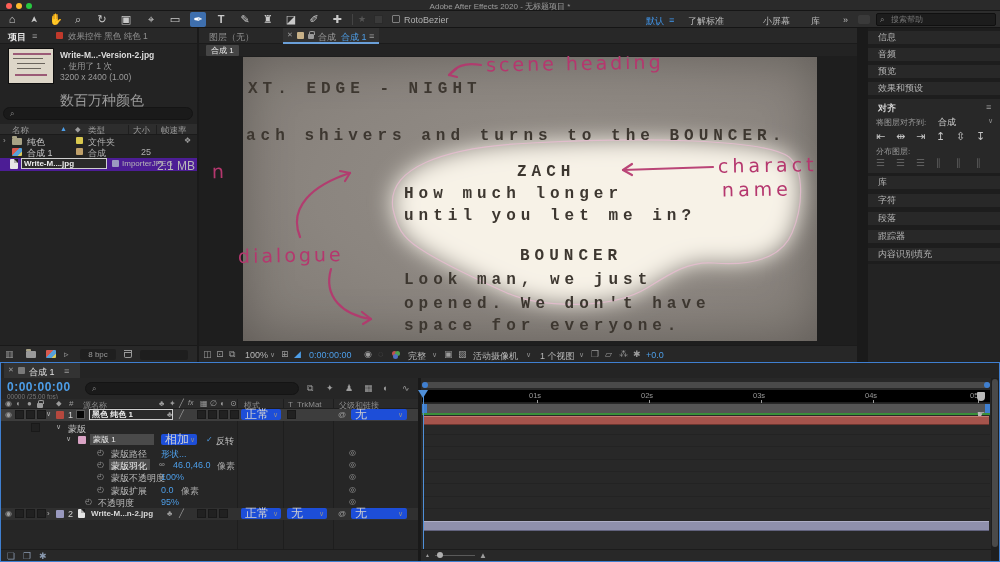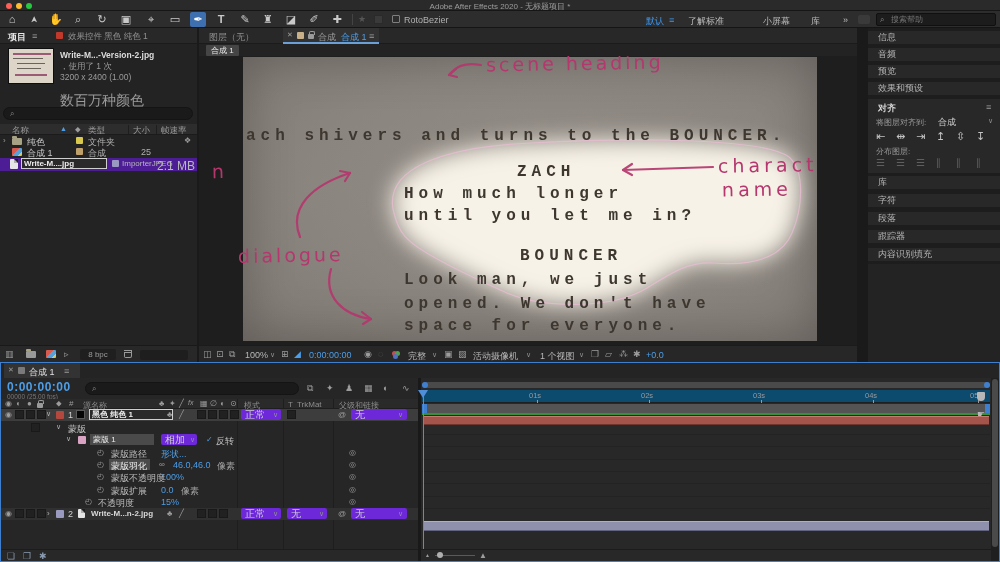--- a/index.html
+++ b/index.html
@@ -2,21 +2,21 @@
 <html><head>
 <meta charset="utf-8">
 <style>
 *{margin:0;padding:0;box-sizing:border-box}
 html,body{background:#000}
 #app{position:relative;width:1000px;height:562px;background:#1a1a1a;font-family:"Liberation Sans","DejaVu Sans",sans-serif;font-size:9px;color:#c8c8c8;overflow:hidden}
 .s{position:absolute;white-space:nowrap}
 .ic{position:absolute;white-space:nowrap;color:#9c9c9c}
 .chip{position:absolute;width:7px;height:7px;border-radius:1px}
 .well{position:absolute;width:9px;height:9px;background:#212121;border:1px solid #191919}
-.dd{position:absolute;height:11px;background:#6d28d9;border-radius:2px;color:#cfcfcf;font-size:10px;line-height:11px;padding:0 4px}
+.dd{position:absolute;height:11px;background:#1d4ed8;border-radius:2px;color:#cfcfcf;font-size:12px;line-height:11px;padding:0 4px}
 .car{color:#8f8f8f;font-size:7px}
 .blue{color:#4d9ee8}
 .dim{color:#5f5f5f}
 .tw{position:absolute;font-family:"Liberation Mono","DejaVu Sans Mono",monospace;font-weight:700;color:#3d3730;font-size:16px;letter-spacing:5px;line-height:1;white-space:nowrap}
 .ink{position:absolute;font-family:"DejaVu Sans","Liberation Sans",sans-serif;color:#b5376e;font-size:18px;letter-spacing:3px;line-height:1;white-space:nowrap;transform:rotate(-1deg)}
 .ptab{position:absolute;background:#282828;color:#b4b4b4;font-size:9px;line-height:13px;height:13px;width:132px;padding-left:10px}
 .folderic{position:absolute;width:10px;height:7px;background:#a8a285;border-radius:1px}
 .folderic::before{content:"";position:absolute;top:-2px;left:0;width:5px;height:2px;background:#a8a285;border-radius:1px 1px 0 0}
 .compic{position:absolute;width:10px;height:8px;border-radius:1px;background:linear-gradient(135deg,#d85a4f 0 40%,#58a0d8 40% 75%,#d8c85a 75%)}
 .fileic{position:absolute;width:8px;height:10px;background:#e6e6e6;border-radius:1px}
@@ -182,20 +182,21 @@
             <path d="M470,110 L380,113"></path>
             <path d="M380,113 L389,107 M380,113 L389,118"></path>
             <path d="M57,180 C45,150 70,128 107,116"></path>
             <path d="M107,116 L97,114 M107,116 L102,124"></path>
             <path d="M88,212 C80,240 100,258 128,262"></path>
             <path d="M128,262 L119,255 M128,262 L120,267"></path>
           </g>
         </svg>
       </div>
 
+      <div class="tw" style="left:49px;top:25px">XT. EDGE - NIGHT</div>
       <div class="tw" style="left:47px;top:72px">ach shivers and turns to the BOUNCER.</div>
       <div class="tw" style="left:318px;top:108px">ZACH</div>
       <div class="tw" style="left:205px;top:130px">How much longer</div>
       <div class="tw" style="left:205px;top:152px">until you let me in?</div>
       <div class="tw" style="left:321px;top:192px">BOUNCER</div>
       <div class="tw" style="left:205px;top:216px">Look man, we just</div>
       <div class="tw" style="left:205px;top:240px">opened. We don't have</div>
       <div class="tw" style="left:205px;top:262px">space for everyone.</div>
 
       <div class="ink" style="left:287px;top:-2px;font-size:19px">scene heading</div>
@@ -382,21 +383,21 @@
     <div class="s" style="left:0;top:121px;width:417px;height:12px">
       <span class="ic" style="left:96px;top:1px;font-size:8px">◴</span>
       <span class="s" style="left:110px;top:1px;color:#bdbdbd">蒙版扩展</span>
       <span class="s blue" style="left:160px;top:1px">0.0</span>
       <span class="s" style="left:180px;top:1px;color:#a0a0a0">像素</span>
       <span class="ic" style="left:348px;top:1px;font-size:8px">◎</span>
     </div>
     <div class="s" style="left:0;top:133px;width:417px;height:12px">
       <span class="ic" style="left:84px;top:1px;font-size:8px">◴</span>
       <span class="s" style="left:97px;top:1px;color:#bdbdbd">不透明度</span>
-      <span class="s blue" style="left:160px;top:1px">15%</span>
+      <span class="s blue" style="left:160px;top:1px">95%</span>
       <span class="ic" style="left:348px;top:1px;font-size:8px">◎</span>
     </div>
 
     <div class="s" able="true" style="left:0;top:145px;width:417px;height:12px;background:#303030">
       <span class="ic" style="left:4px;top:1px;font-size:8px">◉</span>
       <span class="well" style="left:14px;top:1px"></span>
       <span class="well" style="left:25px;top:1px"></span>
       <span class="well" style="left:36px;top:1px"></span>
       <span class="ic" style="left:46px;top:1px;font-size:8px;color:#b0b0b0">›</span>
       <span class="s" style="left:55px;top:2px;width:8px;height:8px;background:#9a9ac0;border-radius:1px"></span>
@@ -426,21 +427,21 @@
     <span class="vline" style="left:417px;top:15px;width:3px;height:183px;background:#191919"></span>
 
     <div class="s" style="left:420px;top:15px;width:570px;height:183px;background:#282828">
 
       <div class="s" style="left:1px;top:4px;width:568px;height:6px;background:#1f1f1f;border-radius:3px">
         <span class="s" style="left:0;top:0;width:568px;height:6px;background:#4a4a4a;border-radius:3px"></span>
         <span class="s" style="left:0;top:0;width:6px;height:6px;background:#3f7fd0;border-radius:3px"></span>
         <span class="s" style="left:562px;top:0;width:6px;height:6px;background:#3f7fd0;border-radius:3px"></span>
       </div>
 
-      <div class="s" style="left:1px;top:12px;width:568px;height:13px;background:#0c4a6e;border-bottom:1px solid #1f1f1f">
+      <div class="s" style="left:1px;top:12px;width:568px;height:13px;background:#000000;border-bottom:1px solid #1f1f1f">
         <span class="s" style="left:107px;top:1px;color:#9a9a9a;font-size:7.5px">01s</span>
         <span class="s" style="left:219px;top:1px;color:#9a9a9a;font-size:7.5px">02s</span>
         <span class="s" style="left:331px;top:1px;color:#9a9a9a;font-size:7.5px">03s</span>
         <span class="s" style="left:443px;top:1px;color:#9a9a9a;font-size:7.5px">04s</span>
         <span class="s" style="left:548px;top:1px;color:#9a9a9a;font-size:7.5px">05s</span>
         <span class="s" style="left:115px;top:10px;width:1px;height:3px;background:#9a9a9a"></span>
         <span class="s" style="left:227px;top:10px;width:1px;height:3px;background:#9a9a9a"></span>
         <span class="s" style="left:339px;top:10px;width:1px;height:3px;background:#9a9a9a"></span>
         <span class="s" style="left:451px;top:10px;width:1px;height:3px;background:#9a9a9a"></span>
         <span class="s" style="left:556px;top:10px;width:1px;height:3px;background:#9a9a9a"></span>

